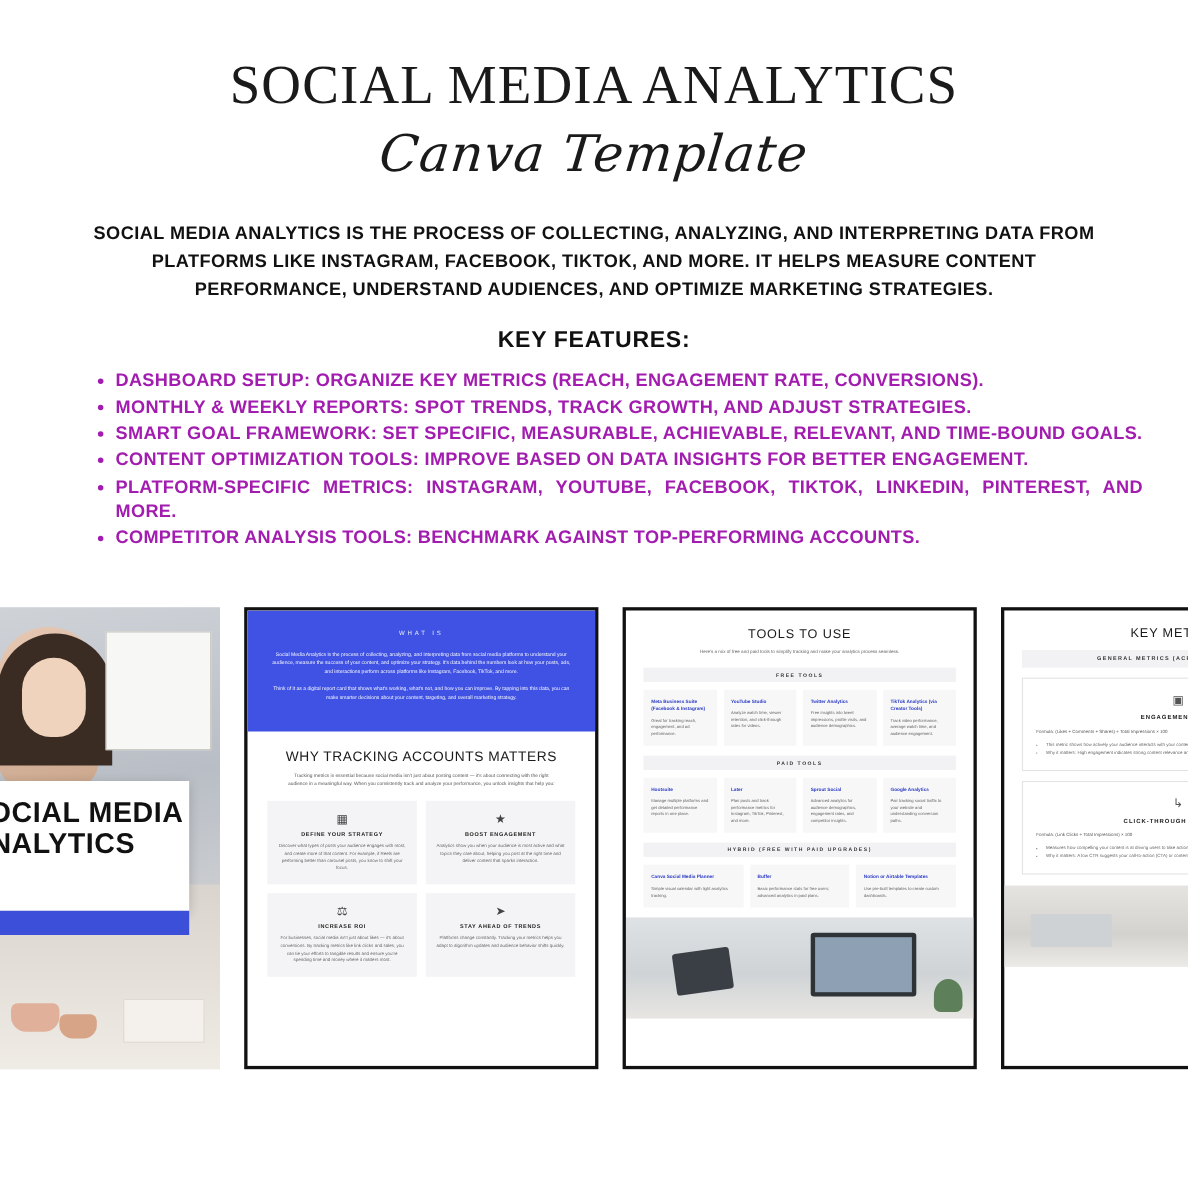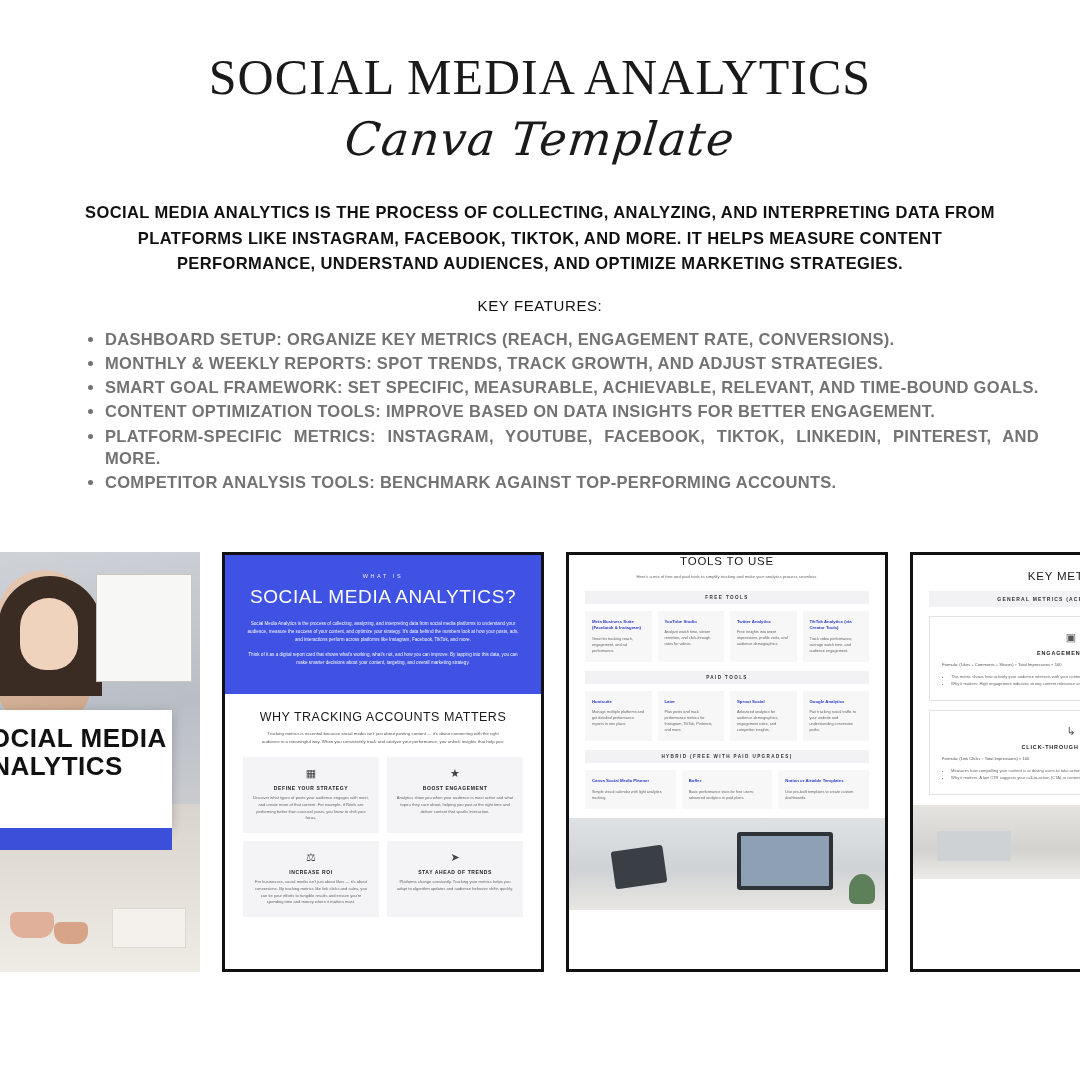--- a/index.html
+++ b/index.html
@@ -40,40 +40,40 @@
     font-size: 16.5px;
     font-weight: bold;
     letter-spacing: 0.4px;
     line-height: 1.55;
     color: #111;
     text-transform: uppercase;
   }
   .keyfeat {
     margin-top: 20px;
     text-align: center;
-    font-size: 15px;
-    font-weight: normal;
+    font-size: 21px;
+    font-weight: bold;
     letter-spacing: 0.6px;
     text-transform: uppercase;
     color: #111;
   }
 
   
   ul.features {
     width: 1010px;
     margin: 14px auto 0;
     padding-left: 70px;
     list-style: disc;
   }
   ul.features li {
     font-size: 16.5px;
     font-weight: bold;
     letter-spacing: 0.3px;
     text-transform: uppercase;
-    color: #737373;
+    color: #a21caf;
     line-height: 1.35;
     margin-bottom: 2px;
     text-align: justify;
     padding-right: 6px;
   }
 
   
   .strip {
     position: absolute;
     left: 0; right: 0;
@@ -174,21 +174,21 @@
     padding: 2px 18px 14px;
   }
   .c2-cell {
     background: #f4f4f6; padding: 10px 9px 11px; text-align: center;
   }
   .c2-ico { font-size: 11px; color: #444; margin-bottom: 5px; display: block; }
   .c2-h { font-size: 5px; font-weight: bold; letter-spacing: .6px; color: #222; margin-bottom: 4px; }
   .c2-p { font-size: 4.1px; line-height: 1.65; color: #666; }
 
   
-  .c3 { padding: 0 16px 0; }
+  .c3 { padding: 16px 16px 0; }
   .c3-title { text-align: center; font-size: 11.5px; letter-spacing: .8px; color: #1a1a1a; }
   .c3-sub { text-align: center; font-size: 4.2px; color: #666; margin: 7px 22px 10px; line-height: 1.6; }
   .c3-band { background: #f2f2f4; text-align: center; font-size: 4.6px; letter-spacing: 1.4px; padding: 4px 0; font-weight: bold; color: #333; }
   .c3-row { display: grid; grid-template-columns: repeat(4,1fr); gap: 6px; margin: 7px 0 9px; }
   .c3-row3 { display: grid; grid-template-columns: repeat(3,1fr); gap: 6px; margin: 7px 0 9px; }
   .c3-cell { background: #f7f7f8; padding: 8px 7px; }
   .c3-h { font-size: 4.3px; font-weight: bold; color: #2b3bc4; line-height: 1.5; margin-bottom: 4px; }
   .c3-p { font-size: 3.8px; line-height: 1.6; color: #666; }
   .c3-photo {
     margin: 6px -16px 0; height: 92px;
@@ -247,21 +247,20 @@
     </div>
     <div class="photo-bluebar"></div>
     <div class="photo-cups"></div>
     <div class="photo-cups2"></div>
     <div class="photo-notebook"></div>
   </div>
 
   <div class="card card-2">
     <div class="c2-hero">
       <div class="c2-kicker">WHAT IS</div>
-      <div class="c2-title">SOCIAL MEDIA ANALYTICS?</div>
       <div class="c2-body">
         <p>Social Media Analytics is the process of collecting, analyzing, and interpreting data from social media platforms to understand your audience, measure the success of your content, and optimize your strategy. It's data behind the numbers look at how your posts, ads, and interactions perform across platforms like Instagram, Facebook, TikTok, and more.</p>
         <p>Think of it as a digital report card that shows what's working, what's not, and how you can improve. By tapping into this data, you can make smarter decisions about your content, targeting, and overall marketing strategy.</p>
       </div>
     </div>
     <div class="c2-sub">WHY TRACKING ACCOUNTS MATTERS</div>
     <div class="c2-subtext">Tracking metrics is essential because social media isn't just about posting content — it's about connecting with the right audience in a meaningful way. When you consistently track and analyze your performance, you unlock insights that help you:</div>
     <div class="c2-grid">
       <div class="c2-cell">
         <span class="c2-ico">▦</span>

